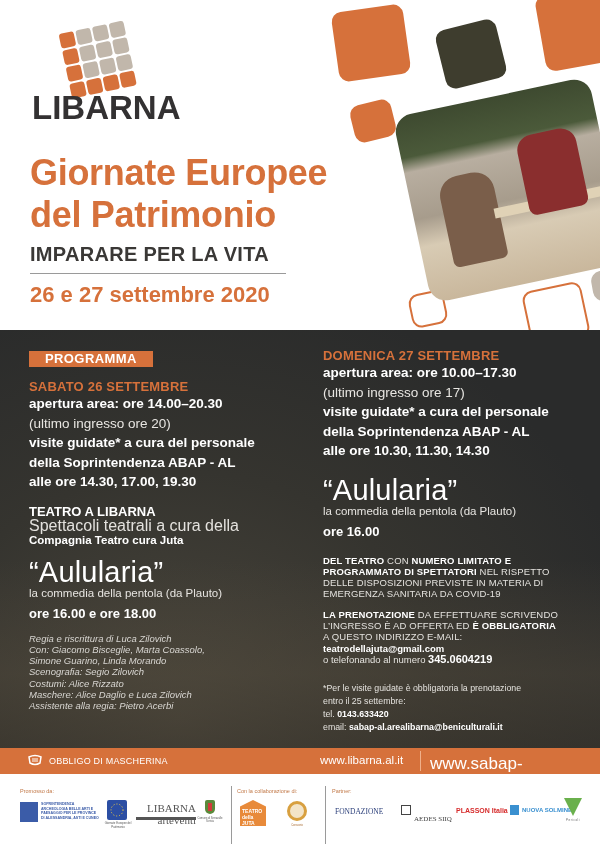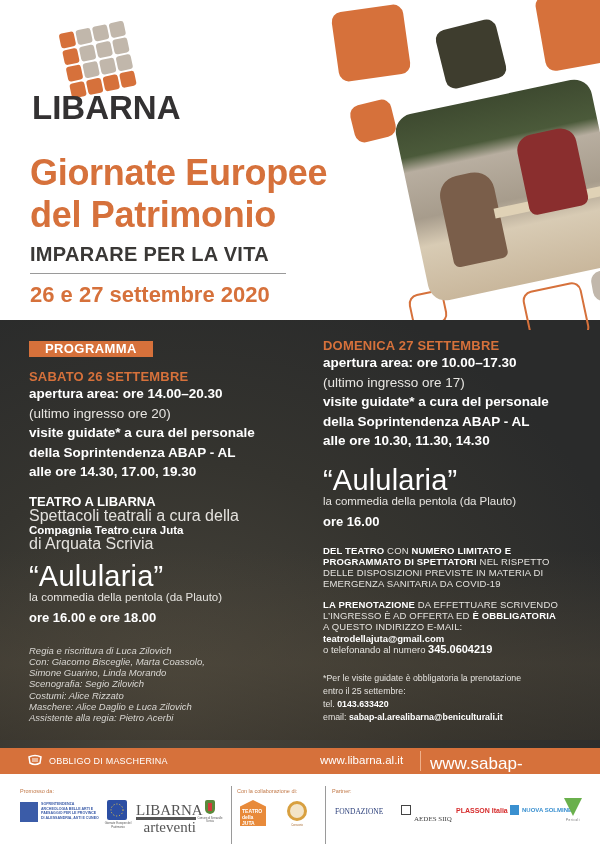--- a/index.html
+++ b/index.html
@@ -19,21 +19,21 @@
   .dates { position: absolute; left: 30px; top: 282px; font-family: "Liberation Sans", sans-serif; font-weight: bold; font-size: 22px; color: #d6713b; }
 
   .deco { position: absolute; border-radius: 10px; }
   .photo { position: absolute; left: 410px; top: 95px; width: 200px; height: 190px; transform: rotate(-12deg); border-radius: 18px; overflow: hidden;
     background: linear-gradient(180deg, #3e4a30 0%, #4b5a3a 22%, #b8aea0 30%, #a79c8c 55%, #d8cbb4 70%, #c9b79c 100%); }
   .photo .figure1 { position: absolute; left: 30px; top: 70px; width: 55px; height: 90px; background: #7a5e4a; border-radius: 20px 20px 6px 6px; }
   .photo .figure2 { position: absolute; left: 115px; top: 45px; width: 60px; height: 80px; background: #8a2e2e; border-radius: 16px 16px 8px 8px; }
   .photo .table { position: absolute; left: 80px; top: 110px; width: 120px; height: 10px; background: #e0d2b6; }
 
   
-  .dark { position: absolute; left: 0; top: 320px; width: 600px; height: 518px;
+  .dark { position: absolute; left: 0; top: 330px; width: 600px; height: 518px;
     background: radial-gradient(ellipse at 30% 75%, #4a463c 0%, #35342f 45%, #2a2b2b 80%), #2a2b2b; overflow: hidden; }
   .dark::after { content: ""; position: absolute; left: 0; top: 230px; width: 600px; height: 190px;
     background: linear-gradient(180deg, rgba(80,72,58,0) 0%, rgba(80,72,58,0.45) 60%, rgba(60,54,44,0.5) 100%); }
 
   .col { position: absolute; z-index: 2; }
   .col-left { left: 29px; top: 18px; width: 280px; }
   .col-right { left: 323px; top: 18px; width: 270px; }
 
   .prog-badge { display: inline-block; background: #d6713b; color: #fff; font-family: "Liberation Sans", sans-serif; font-weight: bold; font-size: 13px; width: 124px; height: 16px; line-height: 16px; padding-left: 16px; letter-spacing: 0.4px; }
   .day-title { font-family: "Liberation Sans", sans-serif; font-weight: bold; font-size: 13px; color: #d6713b; letter-spacing: 0.2px; }
@@ -130,28 +130,27 @@
     <div class="line-b">apertura area: ore 14.00–20.30</div>
     <div class="line-n">(ultimo ingresso ore 20)</div>
     <div class="line-b">visite guidate* a cura del personale</div>
     <div class="line-b">della Soprintendenza ABAP - AL</div>
     <div class="line-b">alle ore 14.30, 17.00, 19.30</div>
 
     <div style="margin-top:12px;">
       <div class="sec-h">TEATRO A LIBARNA</div>
       <div class="sec-t">Spettacoli teatrali a cura della</div>
       <div class="sec-tb">Compagnia Teatro cura Juta</div>
-      <div class="sec-t">di Arquata Scrivia</div>
     </div>
 
     <div class="play-title" style="margin-top:10px;">“Aulularia”</div>
     <div class="play-sub">la commedia della pentola (da Plauto)</div>
     <div class="play-time" style="margin-top:6px;">ore 16.00 e ore 18.00</div>
 
-    <div class="credits" style="margin-top:20px;">
+    <div class="credits" style="margin-top:12px;">
       <div>Regia e riscrittura di Luca Zilovich</div>
       <div>Con: Giacomo Bisceglie, Marta Coassolo,</div>
       <div>Simone Guarino, Linda Morando</div>
       <div>Scenografia: Segio Zilovich</div>
       <div>Costumi: Alice Rizzato</div>
       <div>Maschere: Alice Daglio e Luca Zilovich</div>
       <div>Assistente alla regia: Pietro Acerbi</div>
     </div>
   </div>
 
@@ -213,21 +212,21 @@
   <div class="lg" style="left:20px;top:28px;width:18px;height:20px;background:#3b5ca8;"></div>
   <div class="lg" style="left:41px;top:28px;width:58px;font-size:3.6px;line-height:4.6px;color:#3b5ca8;font-weight:bold;">SOPRINTENDENZA ARCHEOLOGIA BELLE ARTI E PAESAGGIO PER LE PROVINCE DI ALESSANDRIA, ASTI E CUNEO</div>
 
   <div class="lg" style="left:107px;top:26px;width:20px;height:20px;background:#2c4ea3;border-radius:2px;">
     <svg width="20" height="20" viewBox="0 0 20 20">
         <circle cx="10" cy="10" r="6" fill="none" stroke="#f5d040" stroke-width="1" stroke-dasharray="1 2"></circle>
       </svg>
   </div>
   <div class="lg" style="left:104px;top:47px;width:28px;font-size:2.8px;text-align:center;color:#555;">Giornate Europee del Patrimonio</div>
 
-  <div class="lg" style="left:136px;top:28px;width:60px;height:18px;border-bottom:3px solid #555;font-family:'Liberation Serif',serif;font-size:15px;color:#555;text-align:right;">LIBARNA arteventi</div>
+  <div class="lg" style="left:136px;top:28px;width:60px;height:18px;border-bottom:3px solid #555;font-family:'Liberation Serif',serif;font-size:11px;color:#555;text-align:right;">LIBARNA arteventi</div>
 
   <div class="lg" style="left:205px;top:26px;width:10px;height:14px;background:#5a8a3a;border-radius:2px 2px 5px 5px;">
     <div style="position:absolute;left:3px;top:3px;width:4px;height:8px;background:#d23a3a;"></div>
   </div>
   <div class="lg" style="left:196px;top:43px;width:28px;font-size:2.6px;text-align:center;color:#555;">Comune di Serravalle Scrivia</div>
 
   <div class="vsep" style="left:231px;"></div>
   <div class="f-label" style="left:237px;top:14px;">Con la collaborazione di:</div>
   <div class="lg" style="left:240px;top:26px;width:26px;height:26px;background:#e88a3a;clip-path:polygon(0 25%,50% 0,100% 25%,100% 100%,0 100%);font-size:5px;color:#fff;font-weight:bold;padding:8px 2px 0;line-height:6px;">TEATRO della JUTA</div>
   <div class="lg" style="left:287px;top:27px;width:20px;height:20px;border-radius:50%;border:3px solid #d8a040;background:#f3e4c8;"></div>

